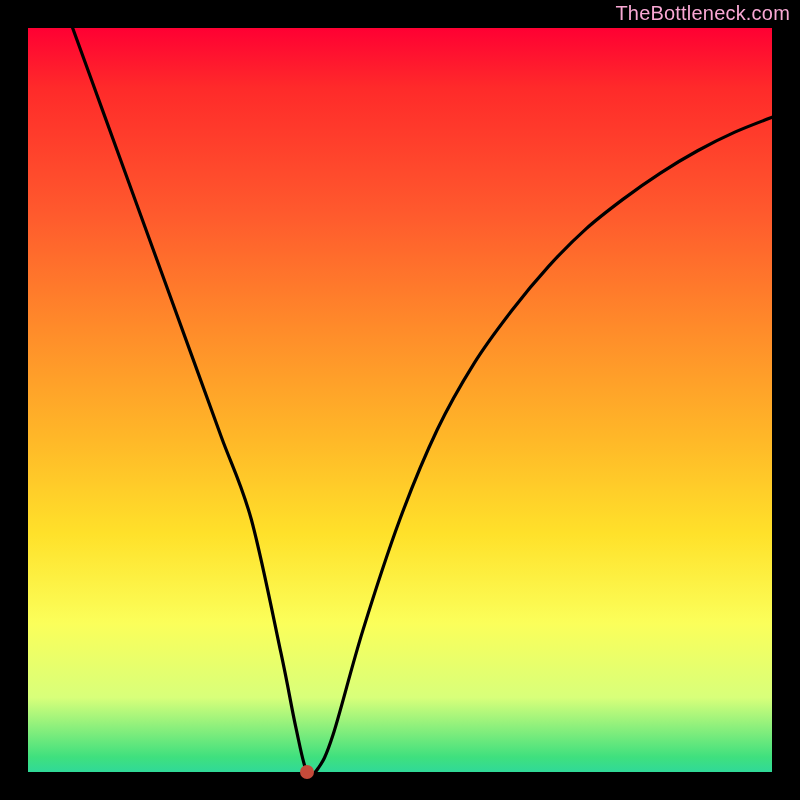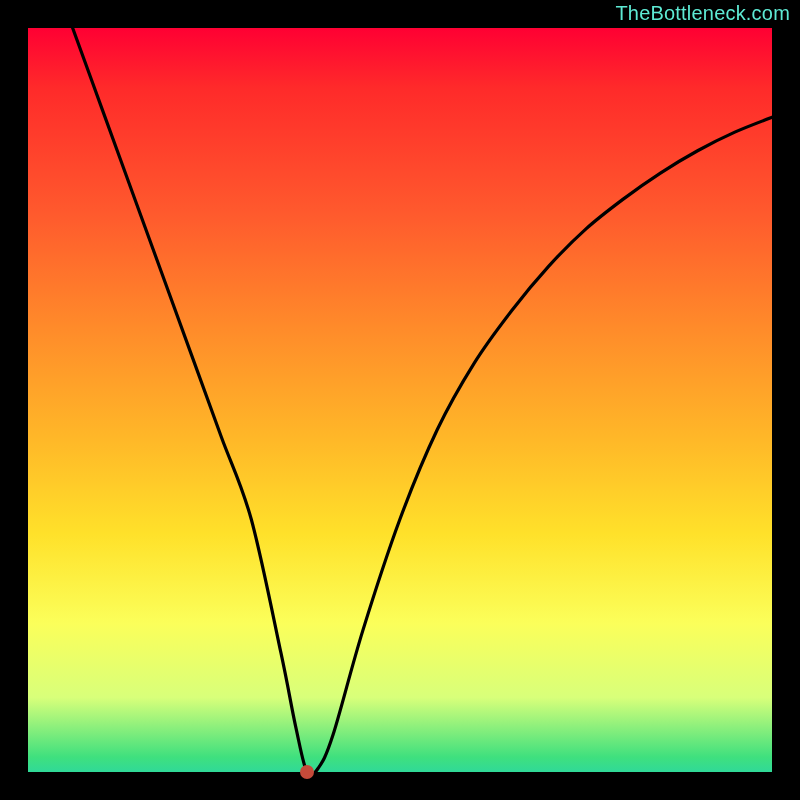--- a/index.html
+++ b/index.html
@@ -14,21 +14,21 @@
   .frame {
     position: relative;
     width: 800px;
     height: 800px;
     background: #000;
   }
   .watermark {
     position: absolute;
     top: 2px;
     right: 10px;
-    color: #5eead4;
+    color: #f9a8d4;
     font-size: 20px;
     font-weight: 500;
     letter-spacing: 0.2px;
     z-index: 5;
   }
   .plot-area {
     position: absolute;
     left: 28px;
     top: 28px;
     width: 744px;

